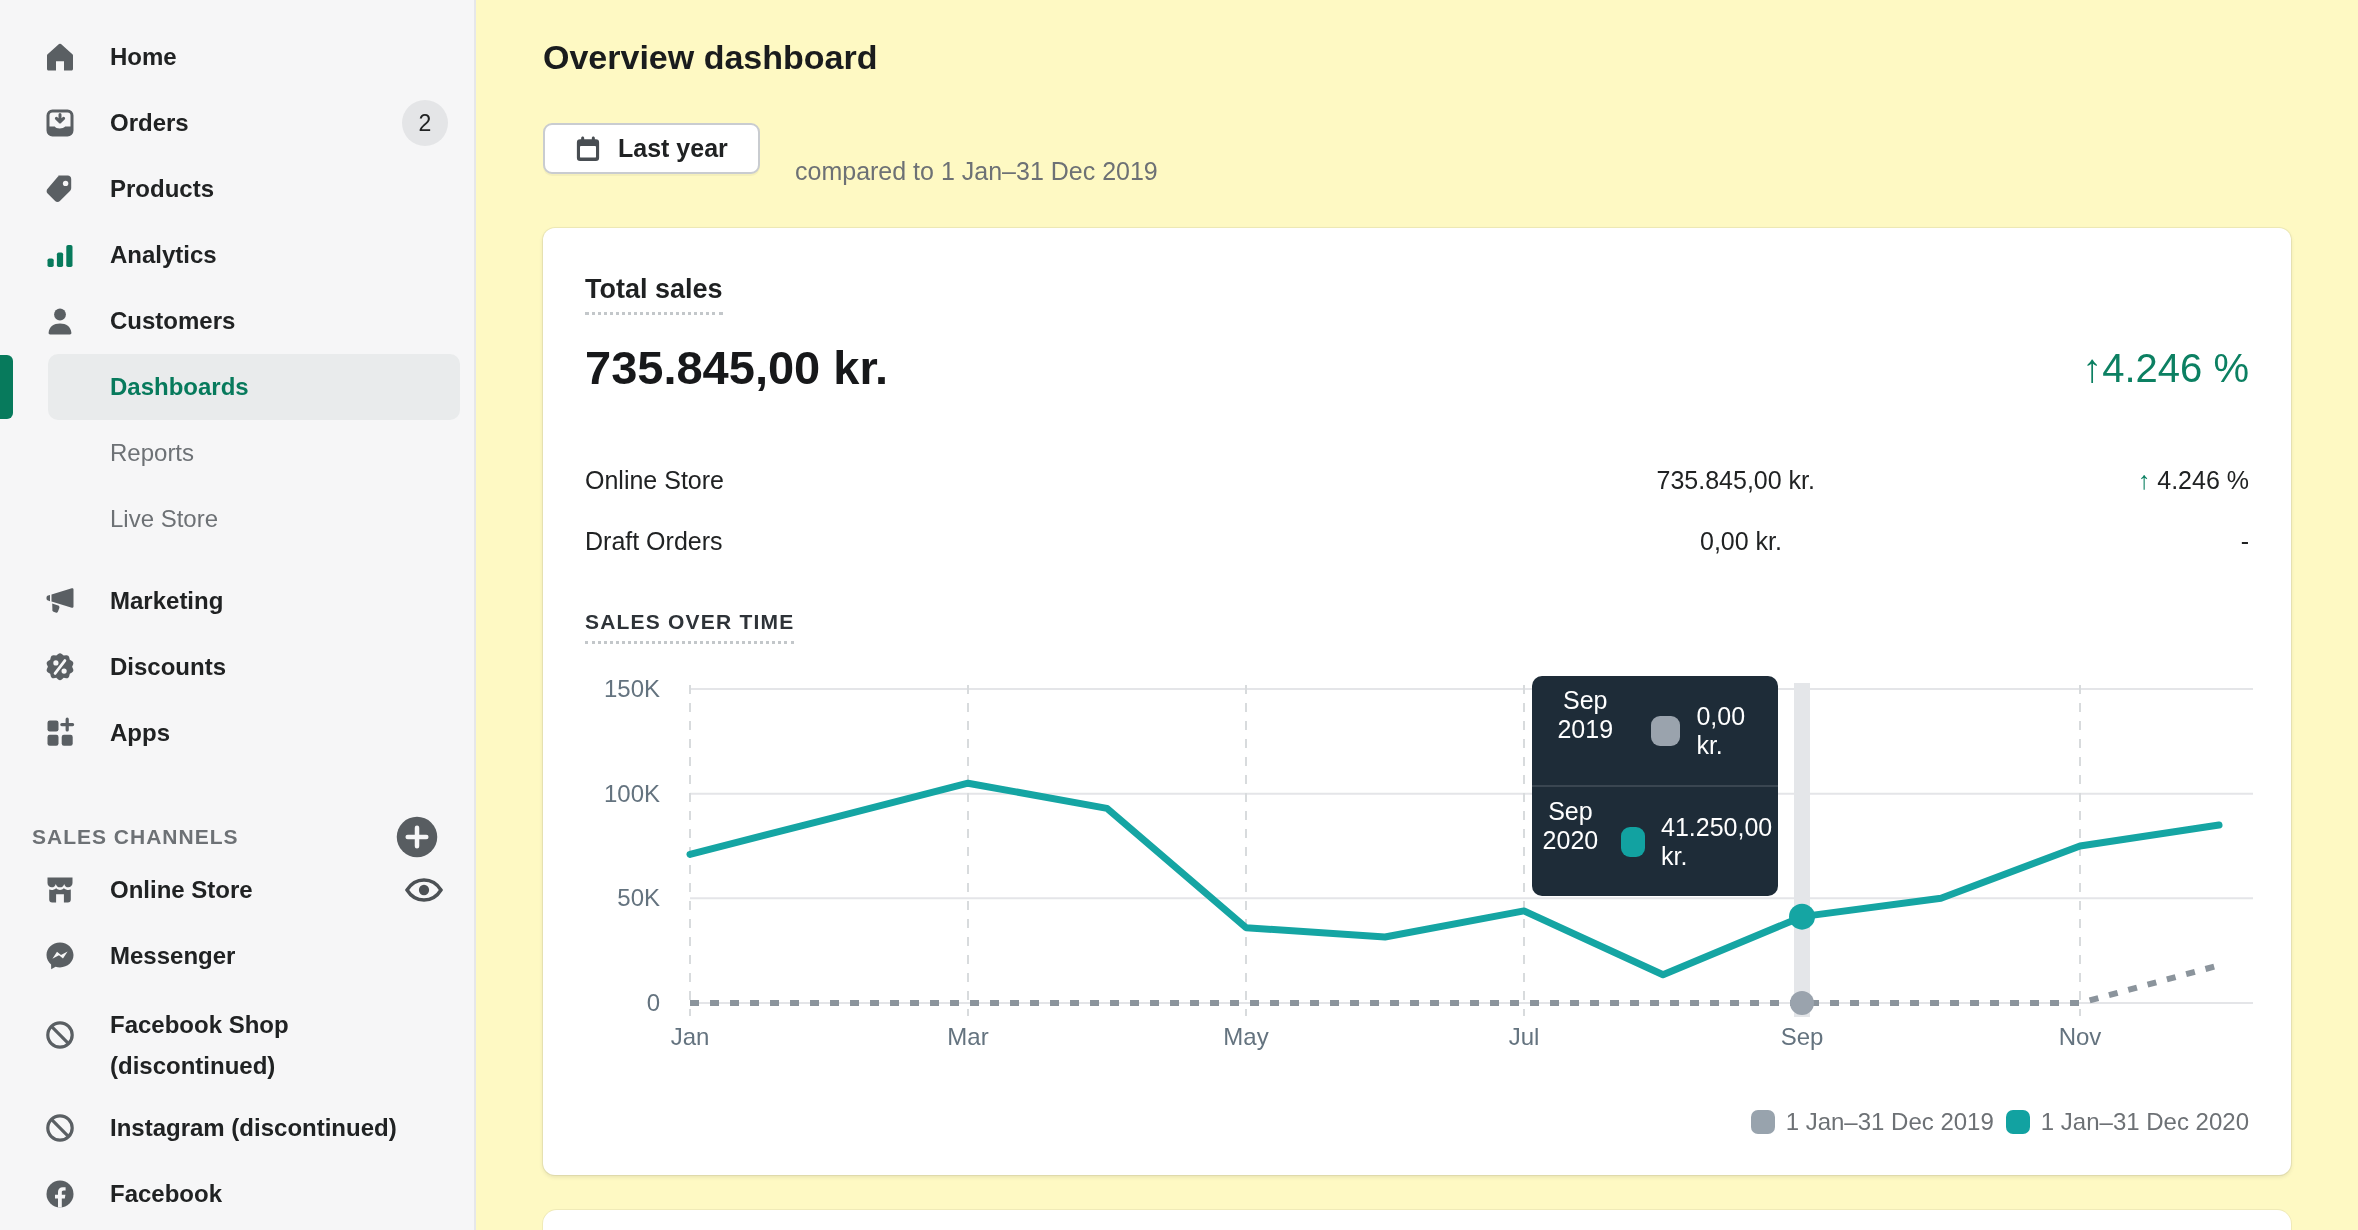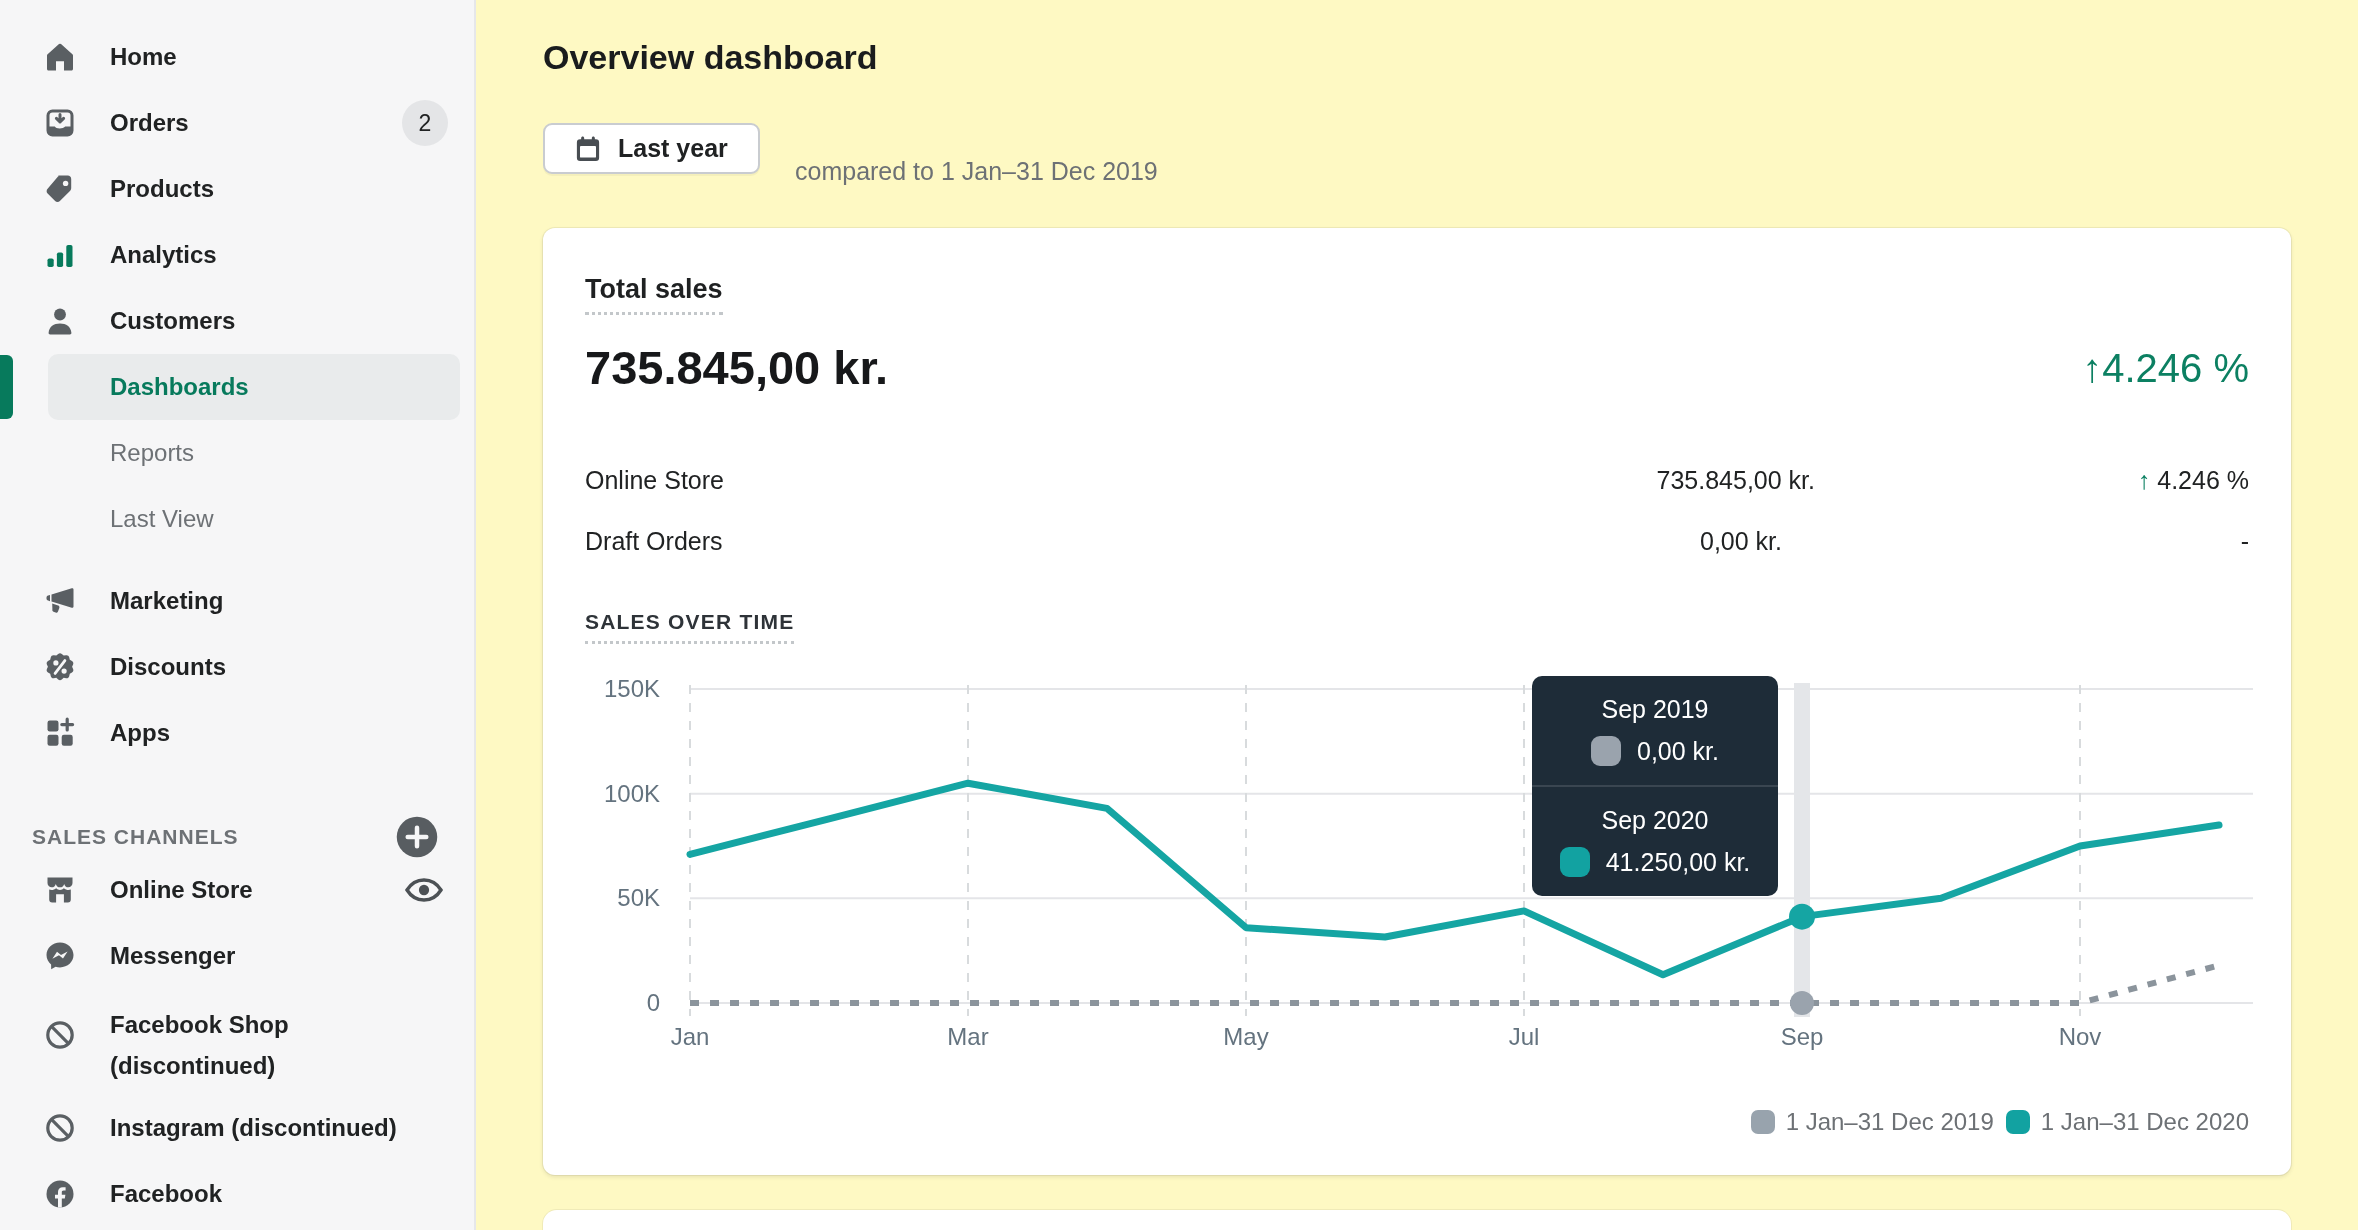--- a/index.html
+++ b/index.html
@@ -63,21 +63,21 @@
   .up-arrow { color:#0c8062; }
   .section-label { position:absolute; left:42px; top:382px; font-size:21px; font-weight:600;
                    letter-spacing:1.2px; color:#2e3338; }
   .chart-svg { position:absolute; left:0; top:427px; width:1748px; height:420px; }
   .chart-svg text { font-family:"Liberation Sans","DejaVu Sans",sans-serif; font-size:24px; fill:#64737f; }
 
   
   .tooltip { position:absolute; left:989px; top:448px; width:246px; height:220px;
              background:#1e2c38; border-radius:10px; z-index:3; color:#ffffff;
              display:flex; flex-direction:column; }
-  .tt-section { flex:1; display:flex; flex-direction:column; justify-content:center; gap:12px; padding:10px 0; }
+  .tt-section { flex:1; display:flex; flex-direction:row; justify-content:center; gap:12px; padding:10px 0; }
   .tt-divider { height:2px; background:#3a4651; }
   .tt-title { text-align:center; font-size:25px; }
   .tt-row { display:flex; align-items:center; justify-content:center; gap:16px; }
   .tt-swatch { width:30px; height:30px; border-radius:9px; }
   .tt-value { font-size:25px; }
 
   
   .legend { position:absolute; right:42px; top:879px; height:30px; display:flex; align-items:center; gap:12px; }
   .legend-item { display:flex; align-items:center; gap:11px; cursor:pointer; }
   .legend-swatch { width:24px; height:24px; border-radius:7px; }
@@ -136,21 +136,21 @@
     </div>
 
     <div class="nav-item sub-item active">
       <span class="active-bar"></span>
       <span>Dashboards</span>
     </div>
     <div class="nav-item sub-item muted">
       <span>Reports</span>
     </div>
     <div class="nav-item sub-item muted">
-      <span>Last View</span>
+      <span>Live Store</span>
     </div>
 
     <div class="group-gap"></div>
 
     <div class="nav-item">
       <svg class="nicon" viewBox="0 0 36 36">
         <path fill="currentColor" d="M29.8 5.3c.8-.3 1.7.3 1.7 1.2v17c0 .9-.9 1.5-1.7 1.2L9.5 18.6v-7.2z"></path>
         <path fill="currentColor" d="M8 11.9v6.3l-1.9-.6c-1-.3-1.6-1.2-1.6-2.2v-.7c0-1 .6-1.9 1.6-2.2z"></path>
         <path fill="currentColor" d="M10.2 20.6l6 1.9c1 .3 1.5 1.4 1.1 2.4l-1.3 3.5c-.4 1-1.5 1.5-2.5 1.1l-2-.8c-1-.4-1.4-1.5-1.1-2.4z"></path>
       </svg>

